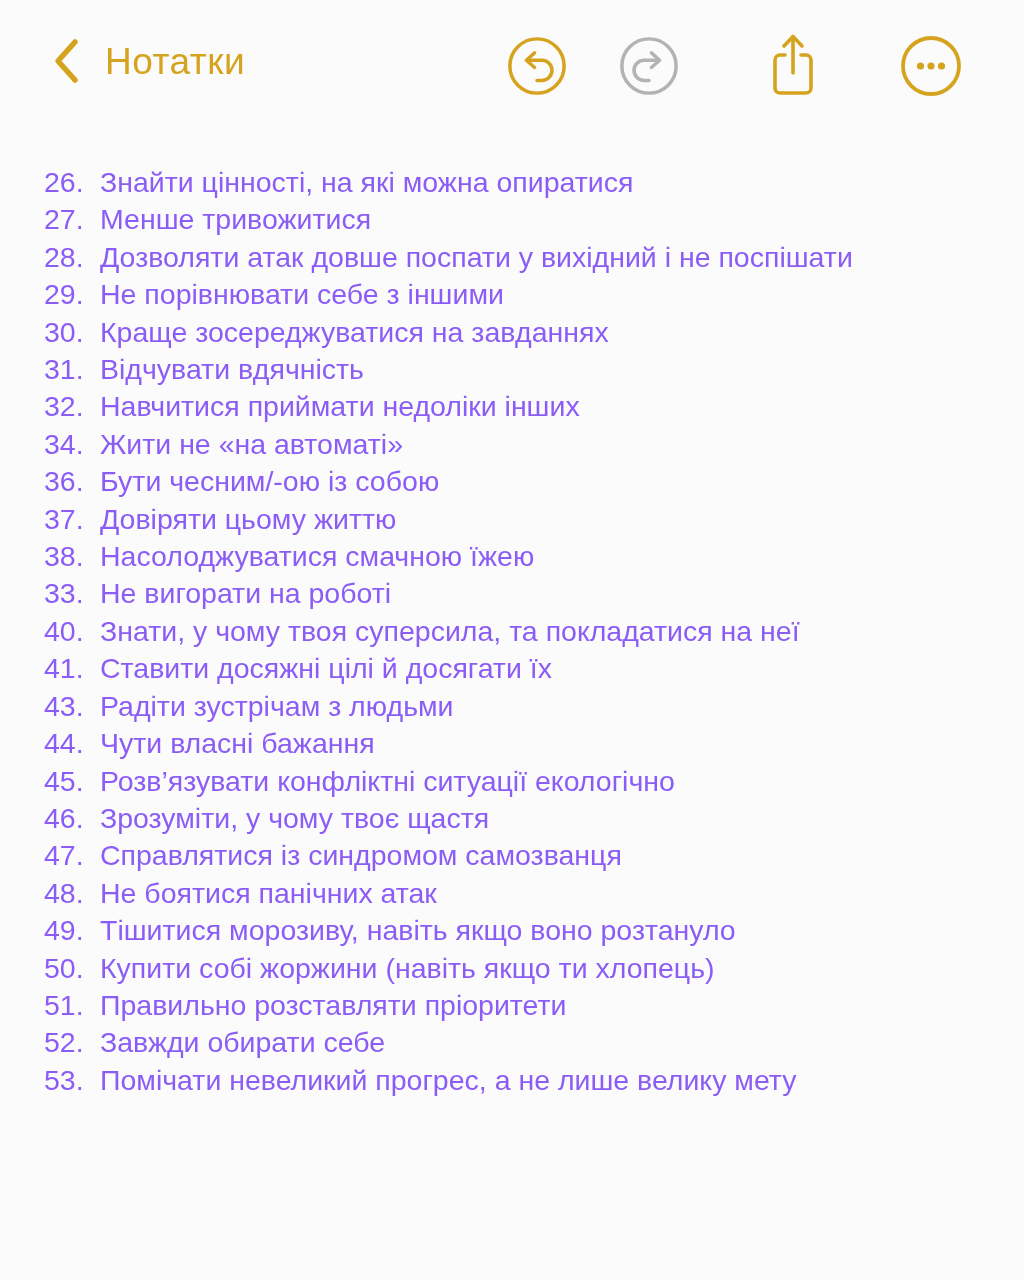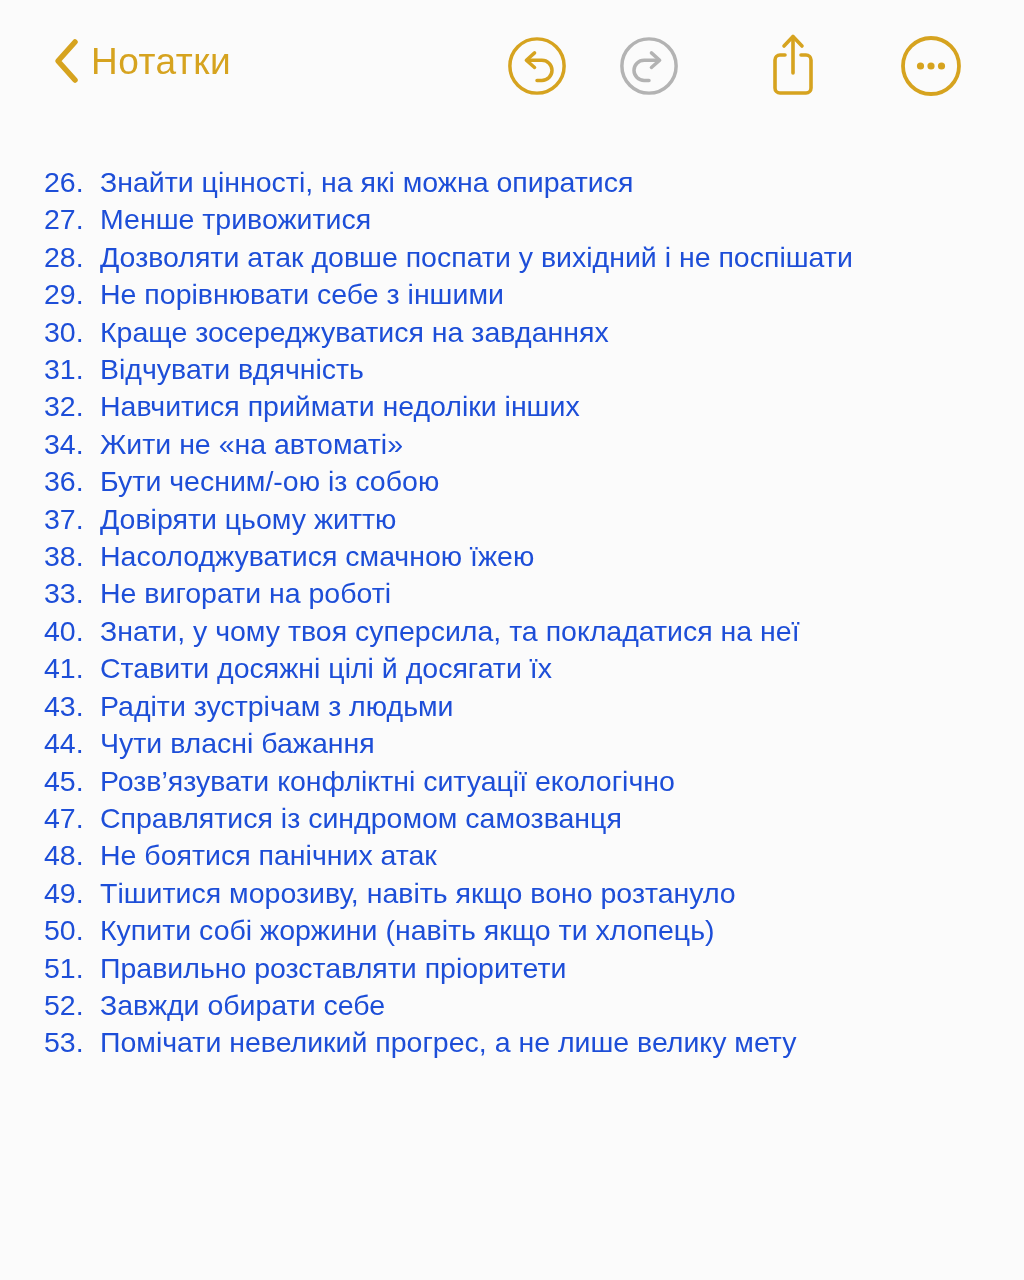--- a/index.html
+++ b/index.html
@@ -14,21 +14,21 @@
     position: absolute;
     top: 0; left: 0;
     width: 1024px; height: 130px;
     background: #fbfbfb;
   }
   .back-button {
     position: absolute;
     left: 52px; top: 38px;
     display: flex;
     align-items: center;
-    gap: 12px;
+    gap: 26px;
     color: #d6a31f;
     cursor: pointer;
   }
   .back-button svg { display: block; }
   .back-label {
     font-size: 37px;
     line-height: 1;
     color: #d6a31f;
     letter-spacing: 0.5px;
   }
@@ -47,21 +47,21 @@
   .btn-undo  { left: 504px; }
   .btn-redo  { left: 616px; }
   .btn-share { left: 760px; }
   .btn-more  { left: 898px; }
   
   .note-content {
     position: absolute;
     top: 0; left: 0;
     width: 1024px; height: 1280px;
     padding: 164px 30px 0 44px;
-    color: #1d4ed8;
+    color: #8b5cf6;
     cursor: text;
   }
   .note-line {
     display: flex;
     align-items: baseline;
     font-size: 28.5px;
     line-height: 37.4px;
     white-space: nowrap;
   }
   .note-line .num {
@@ -156,20 +156,24 @@
     <div class="note-line">
       <span class="num">44.</span>
       <span class="txt">Чути власні бажання</span>
     </div>
 
     <div class="note-line">
       <span class="num">45.</span>
       <span class="txt">Розв’язувати конфліктні ситуації екологічно</span>
     </div>
 
+    <div class="note-line">
+      <span class="num">46.</span>
+      <span class="txt">Зрозуміти, у чому твоє щастя</span>
+    </div>
 
     <div class="note-line">
       <span class="num">47.</span>
       <span class="txt">Справлятися із синдромом самозванця</span>
     </div>
 
     <div class="note-line">
       <span class="num">48.</span>
       <span class="txt">Не боятися панічних атак</span>
     </div>

